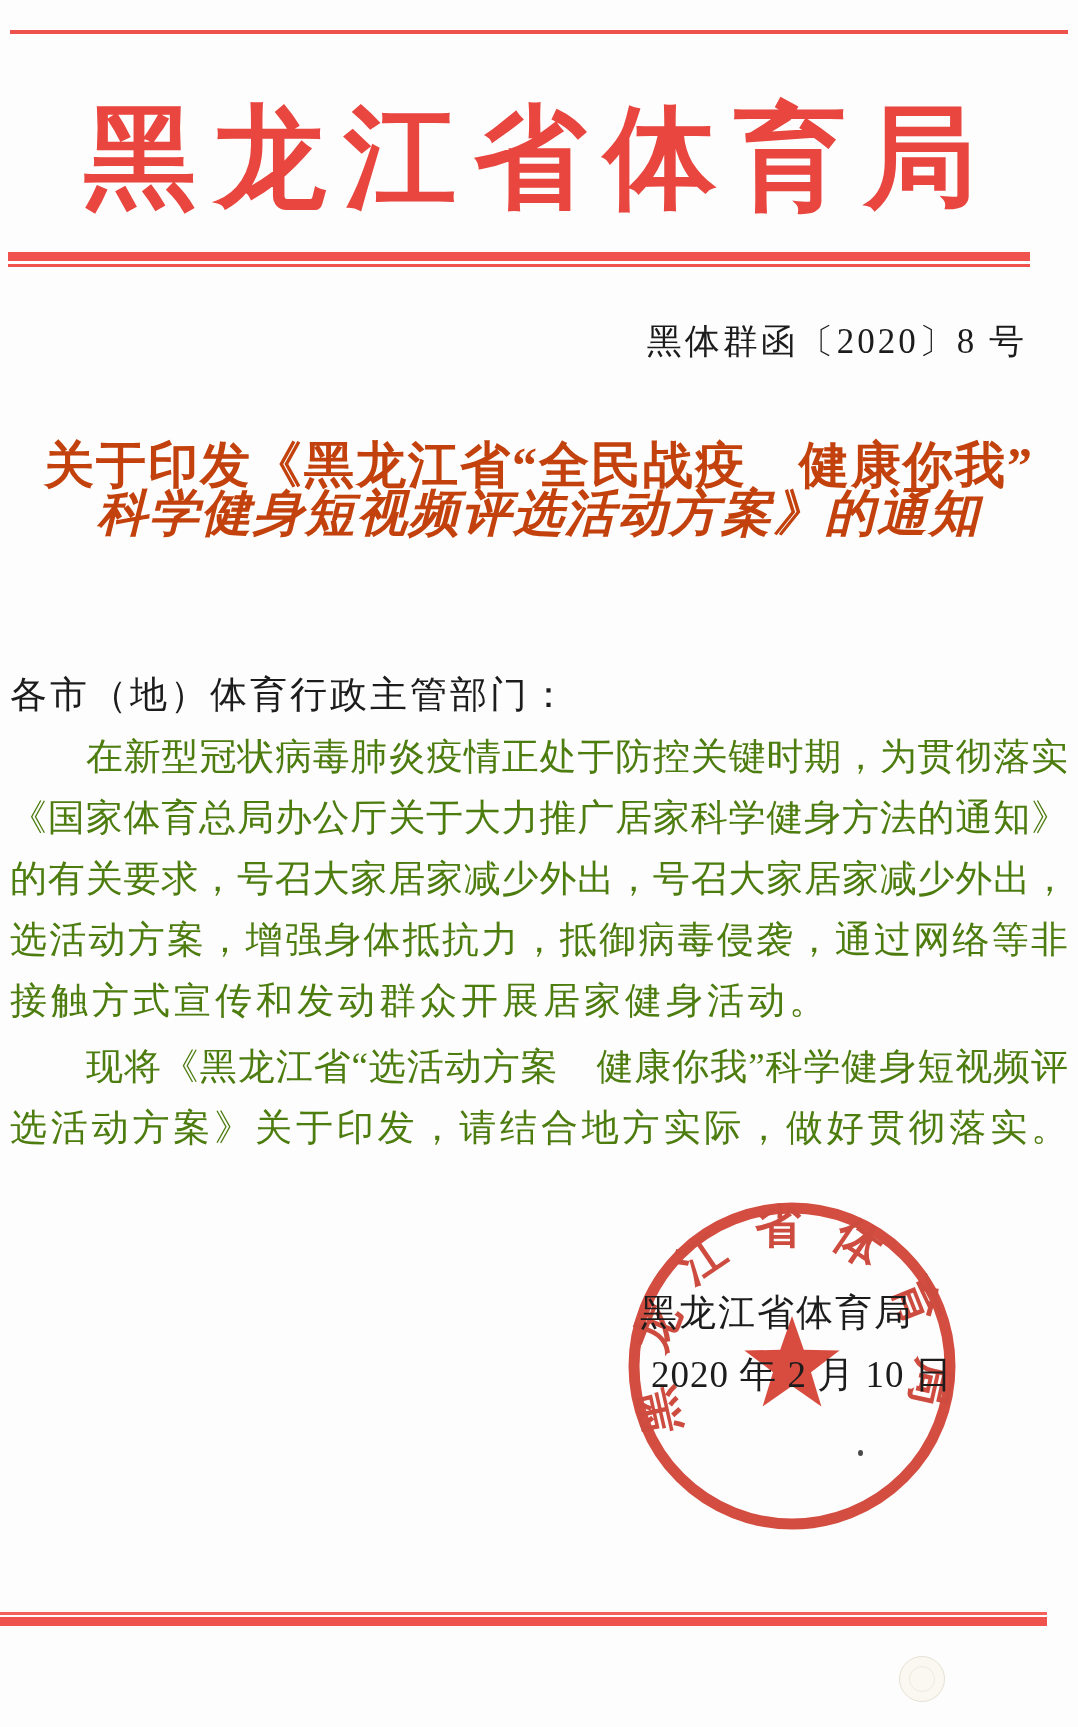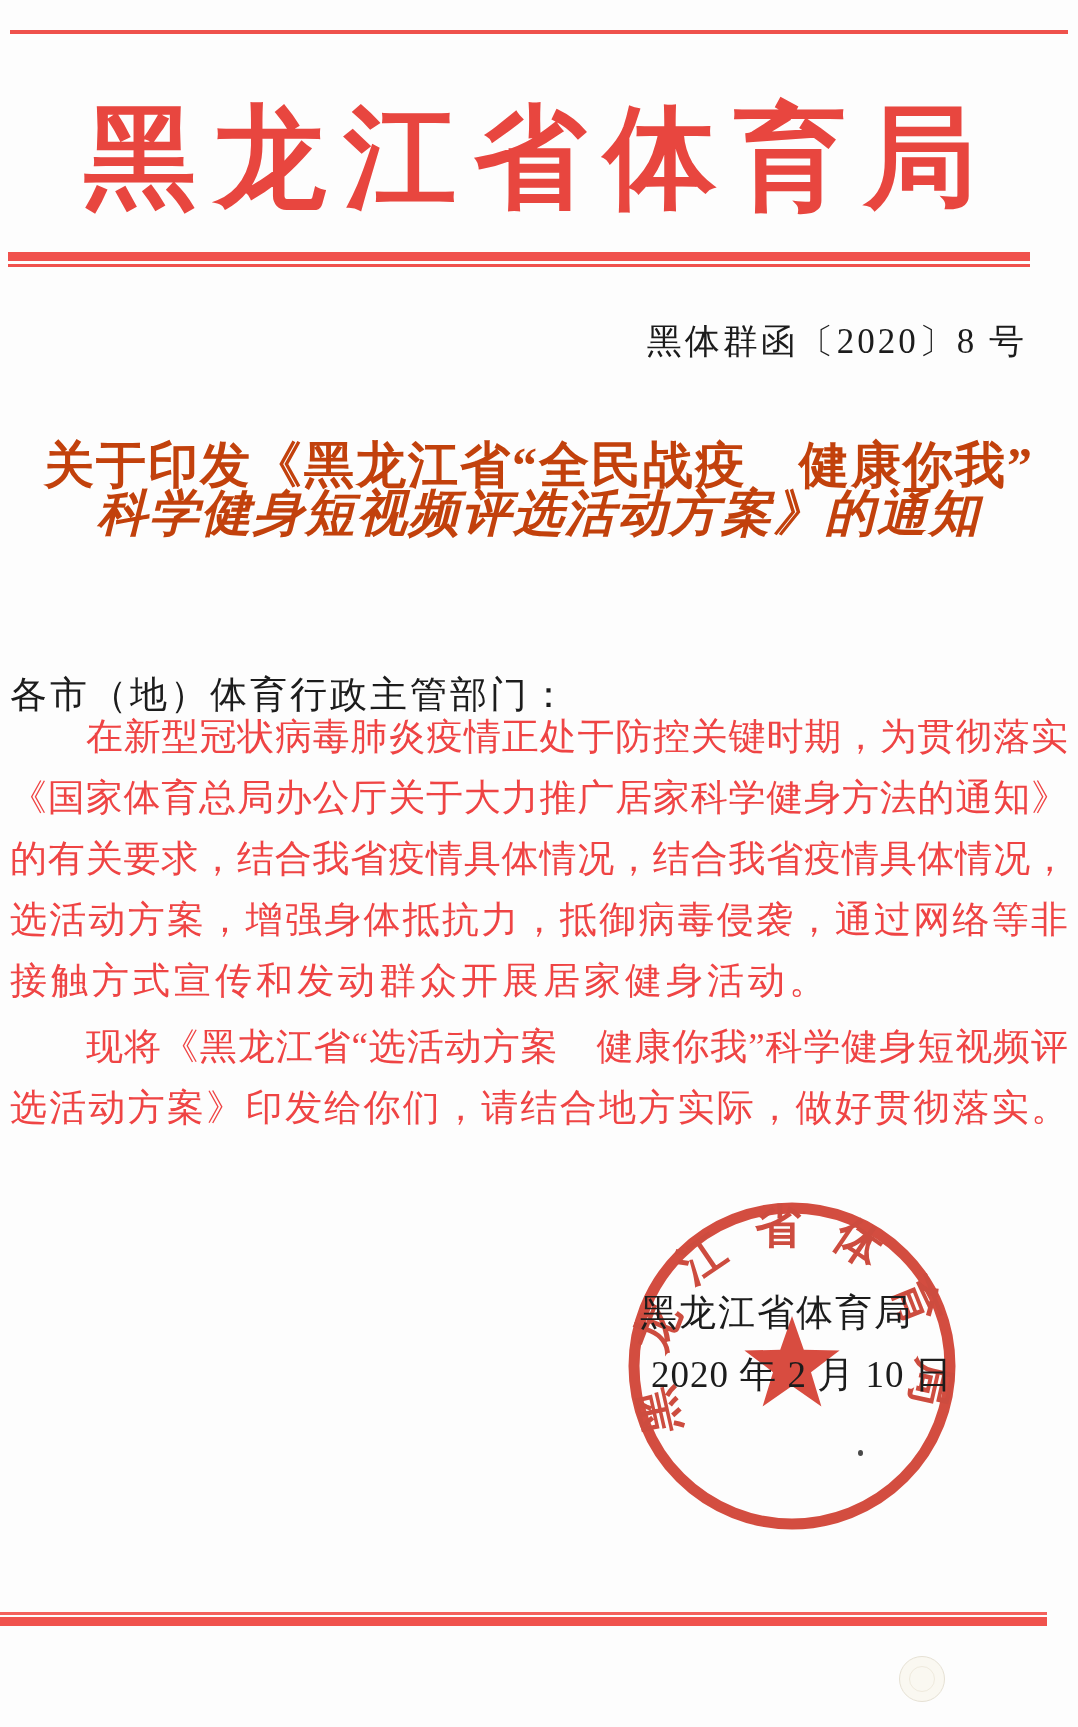--- a/index.html
+++ b/index.html
@@ -30,22 +30,22 @@
   }
   .doc-number .inner{display:inline-block;margin-right:41px;}
   
   .notice-title{left:0;width:1078px;text-align:center;font-weight:bold;
     font-size:50px;color:#c2410c;letter-spacing:2px;white-space:nowrap;}
   .title-l1{top:432px;}
   .title-l2{top:480px;font-style:italic;}
   
   .salutation{top:646px;left:10px;width:1058px;font-size:37px;letter-spacing:3px;margin-top:24px;}
   .bodyline{
-    left:10px;width:1058px;font-size:37px;color:#ef4444;
-    text-align:justify;text-align-last:justify;
+    left:10px;width:1058px;font-size:37px;color:#4d7c0f;
+    text-align:justify;text-align-last:justify;margin-top:20px;
   }
   .bodyline.lastline{text-align:right;text-align-last:left;letter-spacing:4px;}
   .indent{text-indent:76px;}
   
   .sig-org{top:1288px;left:640px;font-size:37px;letter-spacing:2px;z-index:3;}
   .sig-date{top:1350px;left:638px;font-size:37px;letter-spacing:1px;z-index:3;margin-left:13px;}
   
   .seal{top:1196px;left:622px;width:340px;height:340px;z-index:2;opacity:.9;}
   
   .bottom-rule{top:1612px;left:0;width:1047px;}
@@ -81,26 +81,26 @@
   <span class="inner">黑体群函〔2020〕8 号</span>
 </div>
 
 <div class="abs notice-title title-l1">关于印发《黑龙江省“全民战疫　健康你我”</div>
 <div class="abs notice-title title-l2">科学健身短视频评选活动方案》的通知</div>
 
 <div class="abs salutation">各市（地）体育行政主管部门：</div>
 
 <div class="abs bodyline indent" style="top:712px">在新型冠状病毒肺炎疫情正处于防控关键时期，为贯彻落实</div>
 <div class="abs bodyline" style="top:773px">《国家体育总局办公厅关于大力推广居家科学健身方法的通知》</div>
-<div class="abs bodyline" style="top:834px">的有关要求，结合我省疫情具体情况，结合我省疫情具体情况，</div>
+<div class="abs bodyline" style="top:834px">的有关要求，号召大家居家减少外出，号召大家居家减少外出，</div>
 <div class="abs bodyline" style="top:895px">选活动方案，增强身体抵抗力，抵御病毒侵袭，通过网络等非</div>
 <div class="abs bodyline lastline" style="top:956px">接触方式宣传和发动群众开展居家健身活动。</div>
 
 <div class="abs bodyline indent" style="top:1022px">现将《黑龙江省“选活动方案　健康你我”科学健身短视频评</div>
-<div class="abs bodyline" style="top:1083px">选活动方案》印发给你们，请结合地方实际，做好贯彻落实。</div>
+<div class="abs bodyline" style="top:1083px">选活动方案》关于印发，请结合地方实际，做好贯彻落实。</div>
 
 <div class="abs seal">
   <svg width="340" height="340" viewBox="0 0 340 340">
     <circle cx="170" cy="170" r="158" fill="none" stroke="#cf3a2c" stroke-width="11"></circle>
     <polygon points="170,120 181.8,153.8 217.6,154.5 189,176.2 199.4,210.5 170,190 140.6,210.5 151,176.2 122.4,154.5 158.2,153.8" fill="#d5392c"></polygon>
     <defs>
       <path id="sealArc" d="M 53.5 212.4 A 124 124 0 1 1 286.5 212.4" fill="none"></path>
     </defs>
     <text font-size="46" font-weight="bold" fill="#c8392b" letter-spacing="28" font-family="Liberation Serif, serif">
       <textPath href="#sealArc" startOffset="50%" text-anchor="middle">黑龙江省体育局</textPath>

